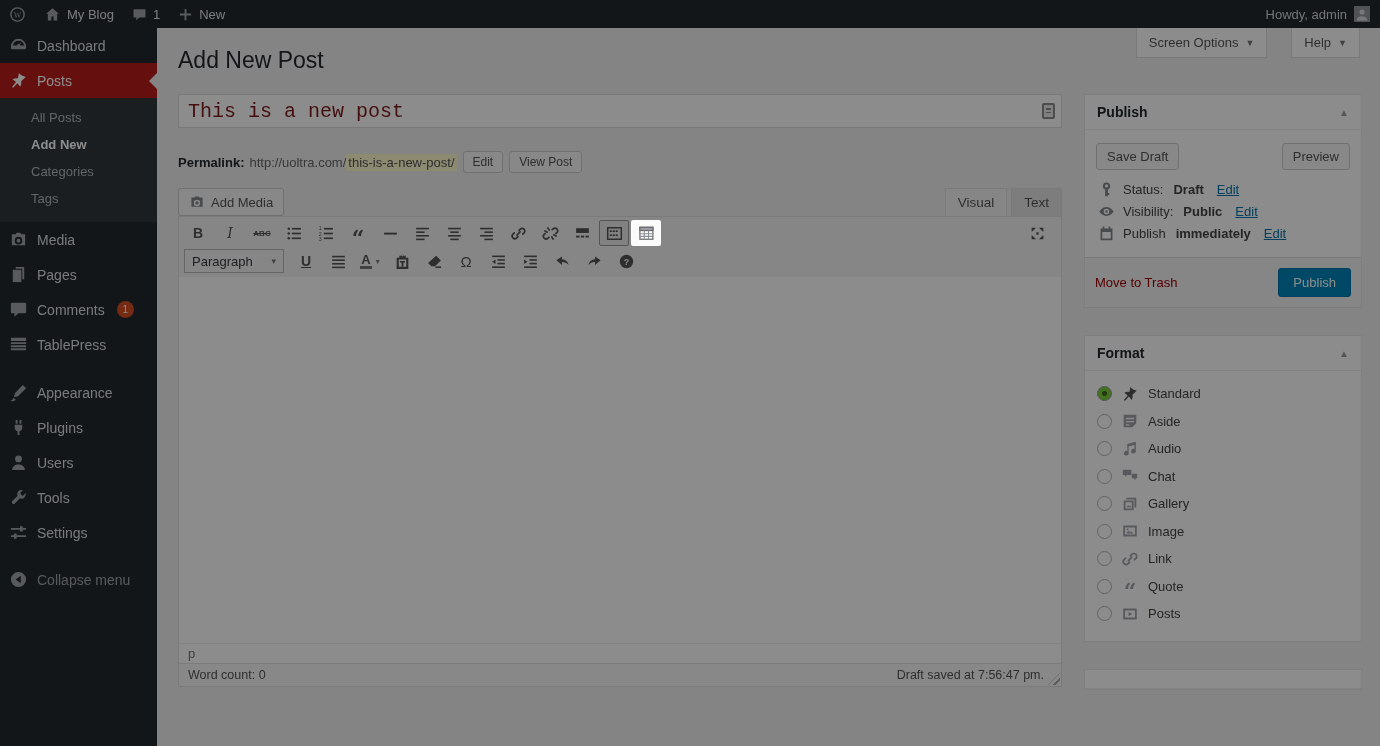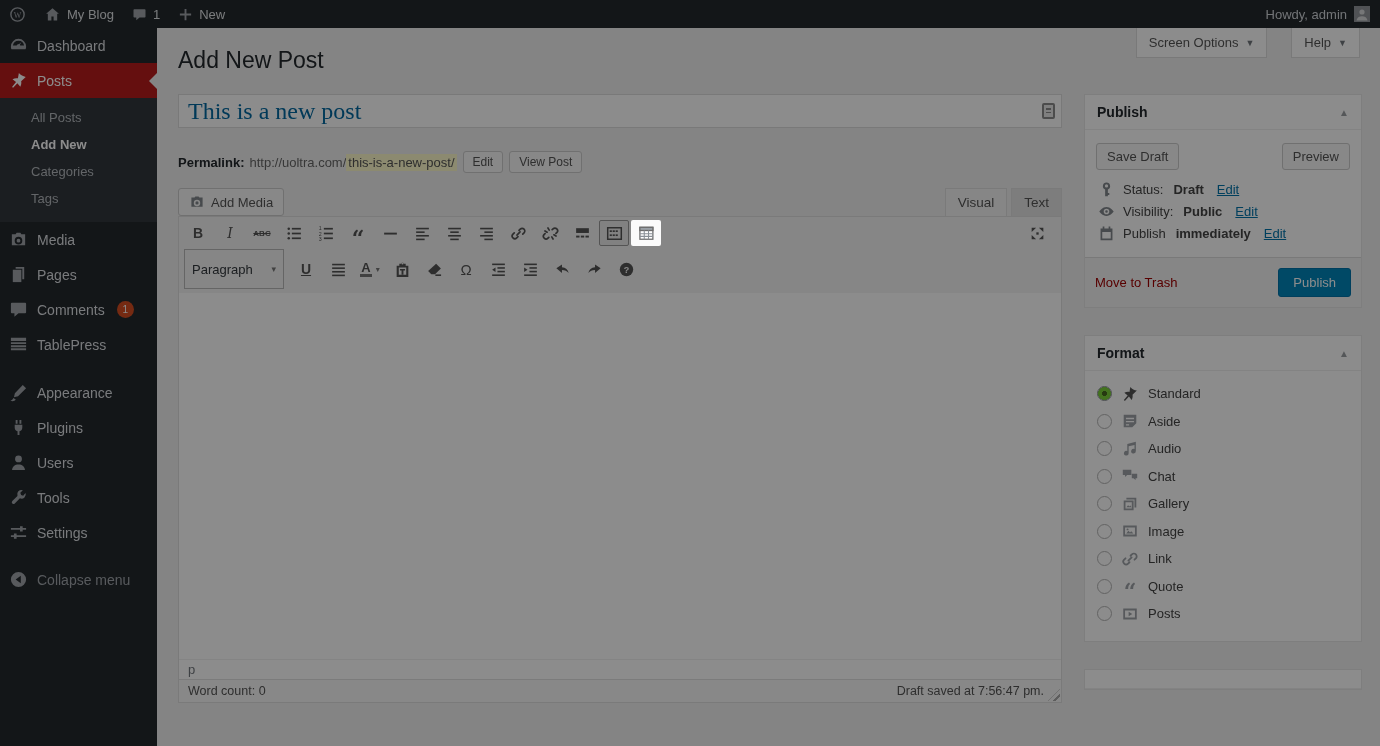--- a/index.html
+++ b/index.html
@@ -44,21 +44,21 @@
   .screen-tab { background:#fff; border:1px solid #ddd; border-top:none; height:30px; padding:0 12px;
     display:flex; align-items:center; gap:7px; font-size:13px; color:#555; cursor:pointer; }
   .screen-tab .dd { font-size:9px; color:#72777c; }
 
   
   #page-title { position:absolute; left:178px; top:47px; font-size:23px; font-weight:400; color:#23282d; }
   #main { position:absolute; left:178px; top:94px; width:884px; }
 
   #title-wrap { position:relative; }
   #title-input { width:100%; height:34px; border:1px solid #ddd; background:#fff; padding:2px 40px 2px 9px;
-    font-size:24px; color:#0369a1; font-family:Liberation Serif, serif; outline:none; }
+    font-size:20px; color:#7f1d1d; font-family:Liberation Mono, monospace; outline:none; }
   #title-ext-icon { position:absolute; right:7px; top:9px; width:13px; height:16px; border:2px solid #8b8b8b;
     border-radius:2px; background:#e8e8e8; }
   #title-ext-icon::before { content:""; position:absolute; left:2px; right:2px; top:3px; height:1.5px; background:#8b8b8b; }
   #title-ext-icon::after { content:""; position:absolute; left:2px; right:2px; top:6.5px; height:1.5px; background:#8b8b8b; }
 
   #permalink-row { margin-top:23px; font-size:13px; color:#666; display:flex; align-items:center; }
   #permalink-row strong { color:#23282d; margin-right:5px; }
   #permalink-slug { background:#fffbcc; color:#555; padding:1px 2px; }
   .btn-small { background:#f7f7f7; border:1px solid #ccc; border-radius:3px; padding:3px 9px; font-size:12px;
     color:#555; margin-left:6px; cursor:pointer; white-space:nowrap; }
@@ -75,21 +75,21 @@
   
   #editor-box { border:1px solid #dedede; background:#fff; margin-top:0; }
   .mce-toolbar { background:#f5f5f5; padding:2px 3px; }
   .tb-row { display:flex; align-items:center; }
   .tbtn { width:30px; height:26px; display:flex; align-items:center; justify-content:center; color:#555;
     border:1px solid transparent; border-radius:2px; margin:1px; cursor:pointer; flex:none; }
   .tbtn svg { width:17px; height:17px; }
   .tbtn.active { border-color:#999; background:#ececec; }
   .tbtn.spotlight { background:#fbfbfb; position:relative; z-index:101; border-radius:2px; }
   .tbtn.dfw { margin-left:auto; margin-right:6px; }
-  .pselect { min-width:100px; height:40px; border:1px solid #b9b9b9; display:flex; align-items:center;
+  .pselect { min-width:100px; height:24px; border:1px solid #b9b9b9; display:flex; align-items:center;
     justify-content:space-between; padding:0 7px; font-size:13px; color:#32373c; margin:2px 6px 2px 2px; cursor:pointer; }
   .pselect .dd { font-size:9px; color:#777; margin-left:8px; }
   #editor-canvas { height:366px; background:#fff; cursor:text; }
   #editor-pathbar { height:20px; display:flex; align-items:center; padding:0 9px; font-size:13px; color:#72777c;
     border-top:1px solid #f0f0f0; background:#fff; }
   #wc-bar { height:23px; background:#f7f7f7; border-top:1px solid #e0e0e0; display:flex; align-items:center;
     justify-content:space-between; padding:0 9px; font-size:12.5px; color:#555; position:relative; }
   #wc-right { display:flex; align-items:center; gap:10px; padding-right:8px; }
   #resize-handle { position:absolute; right:1px; bottom:1px; width:12px; height:12px; cursor:nwse-resize;
     background:repeating-linear-gradient(135deg, transparent 0 3px, #aaa 3px 4.5px); clip-path:polygon(100% 0,100% 100%,0 100%); }

